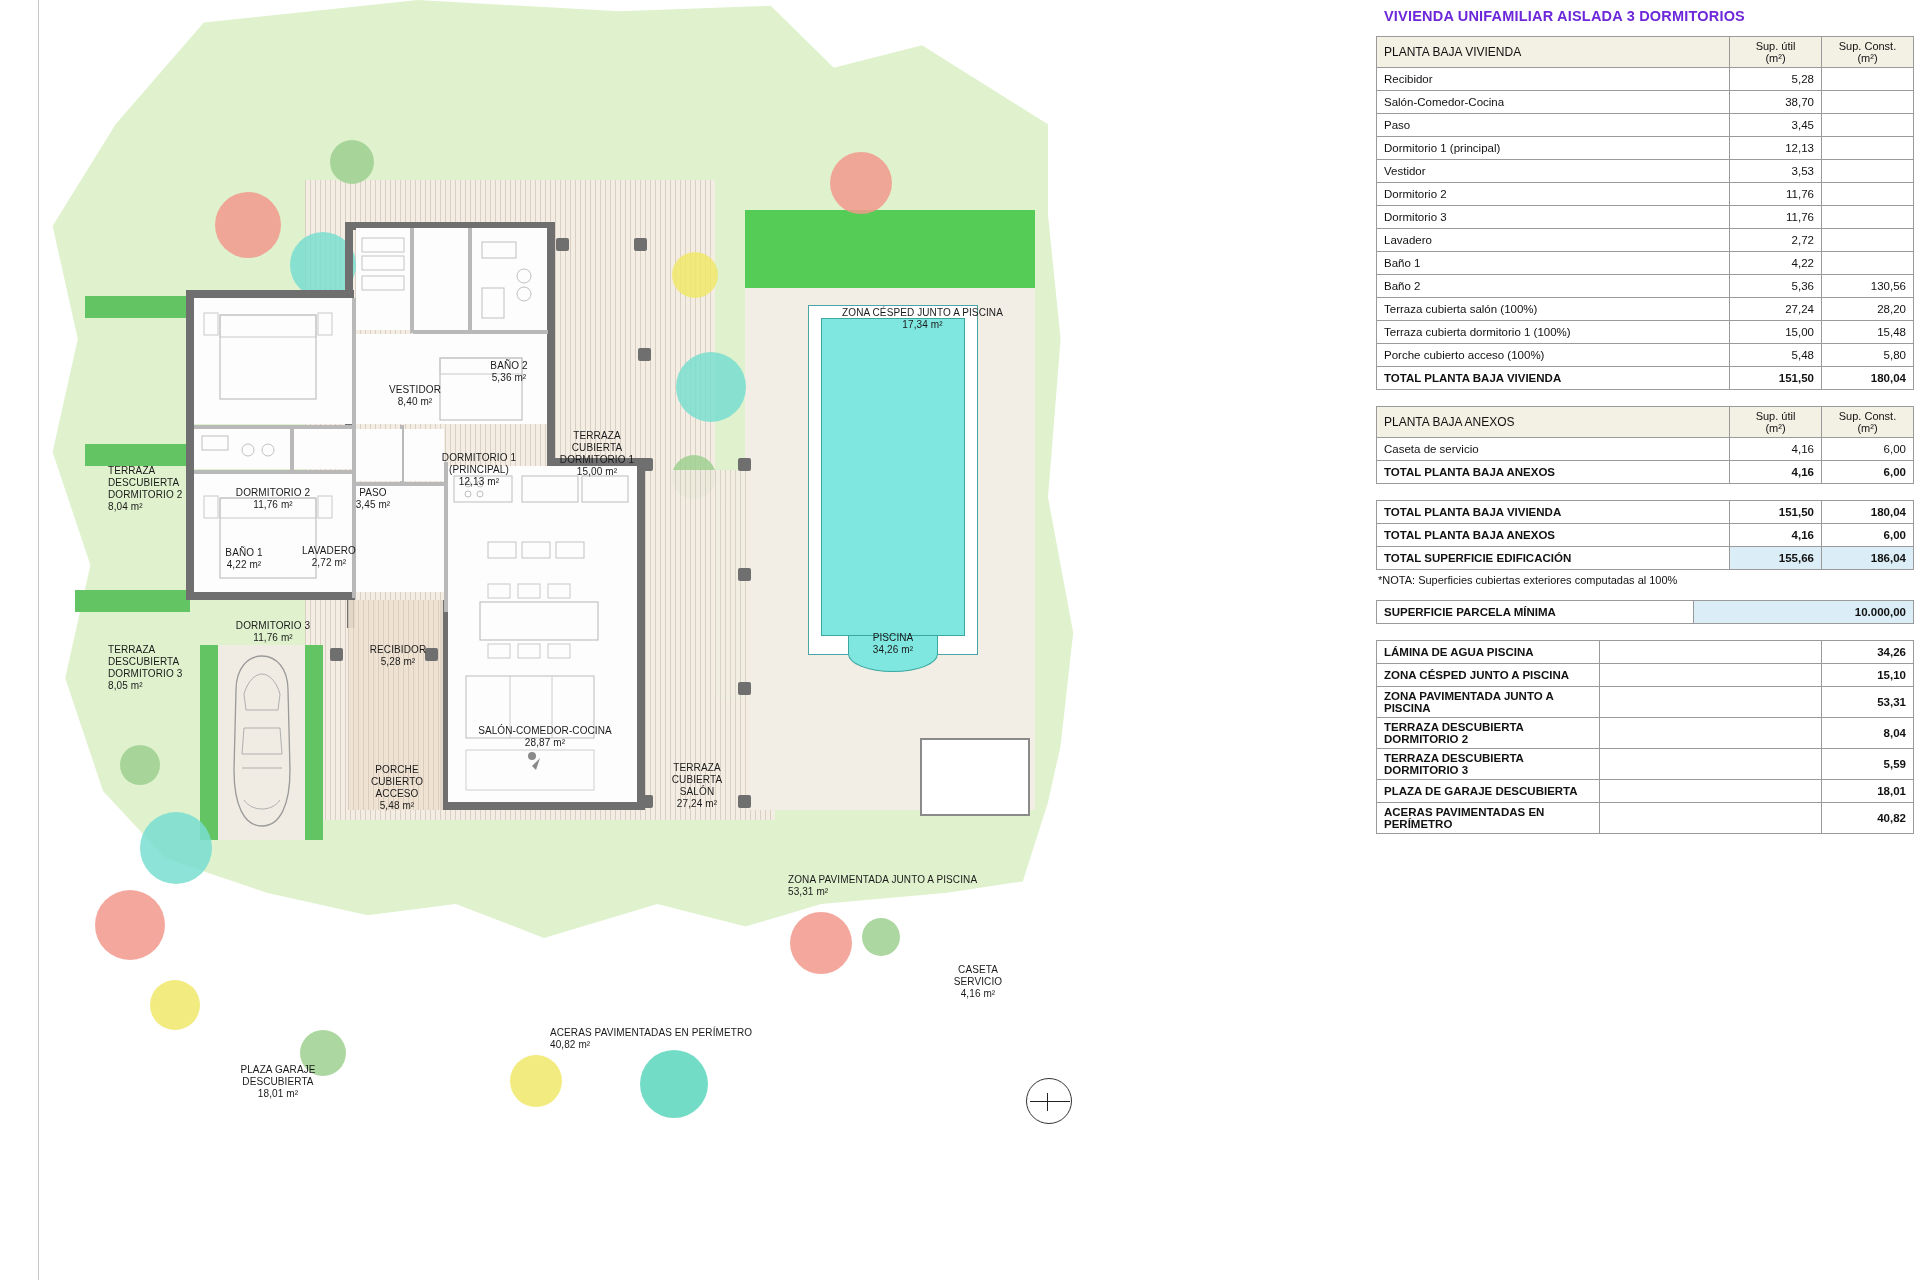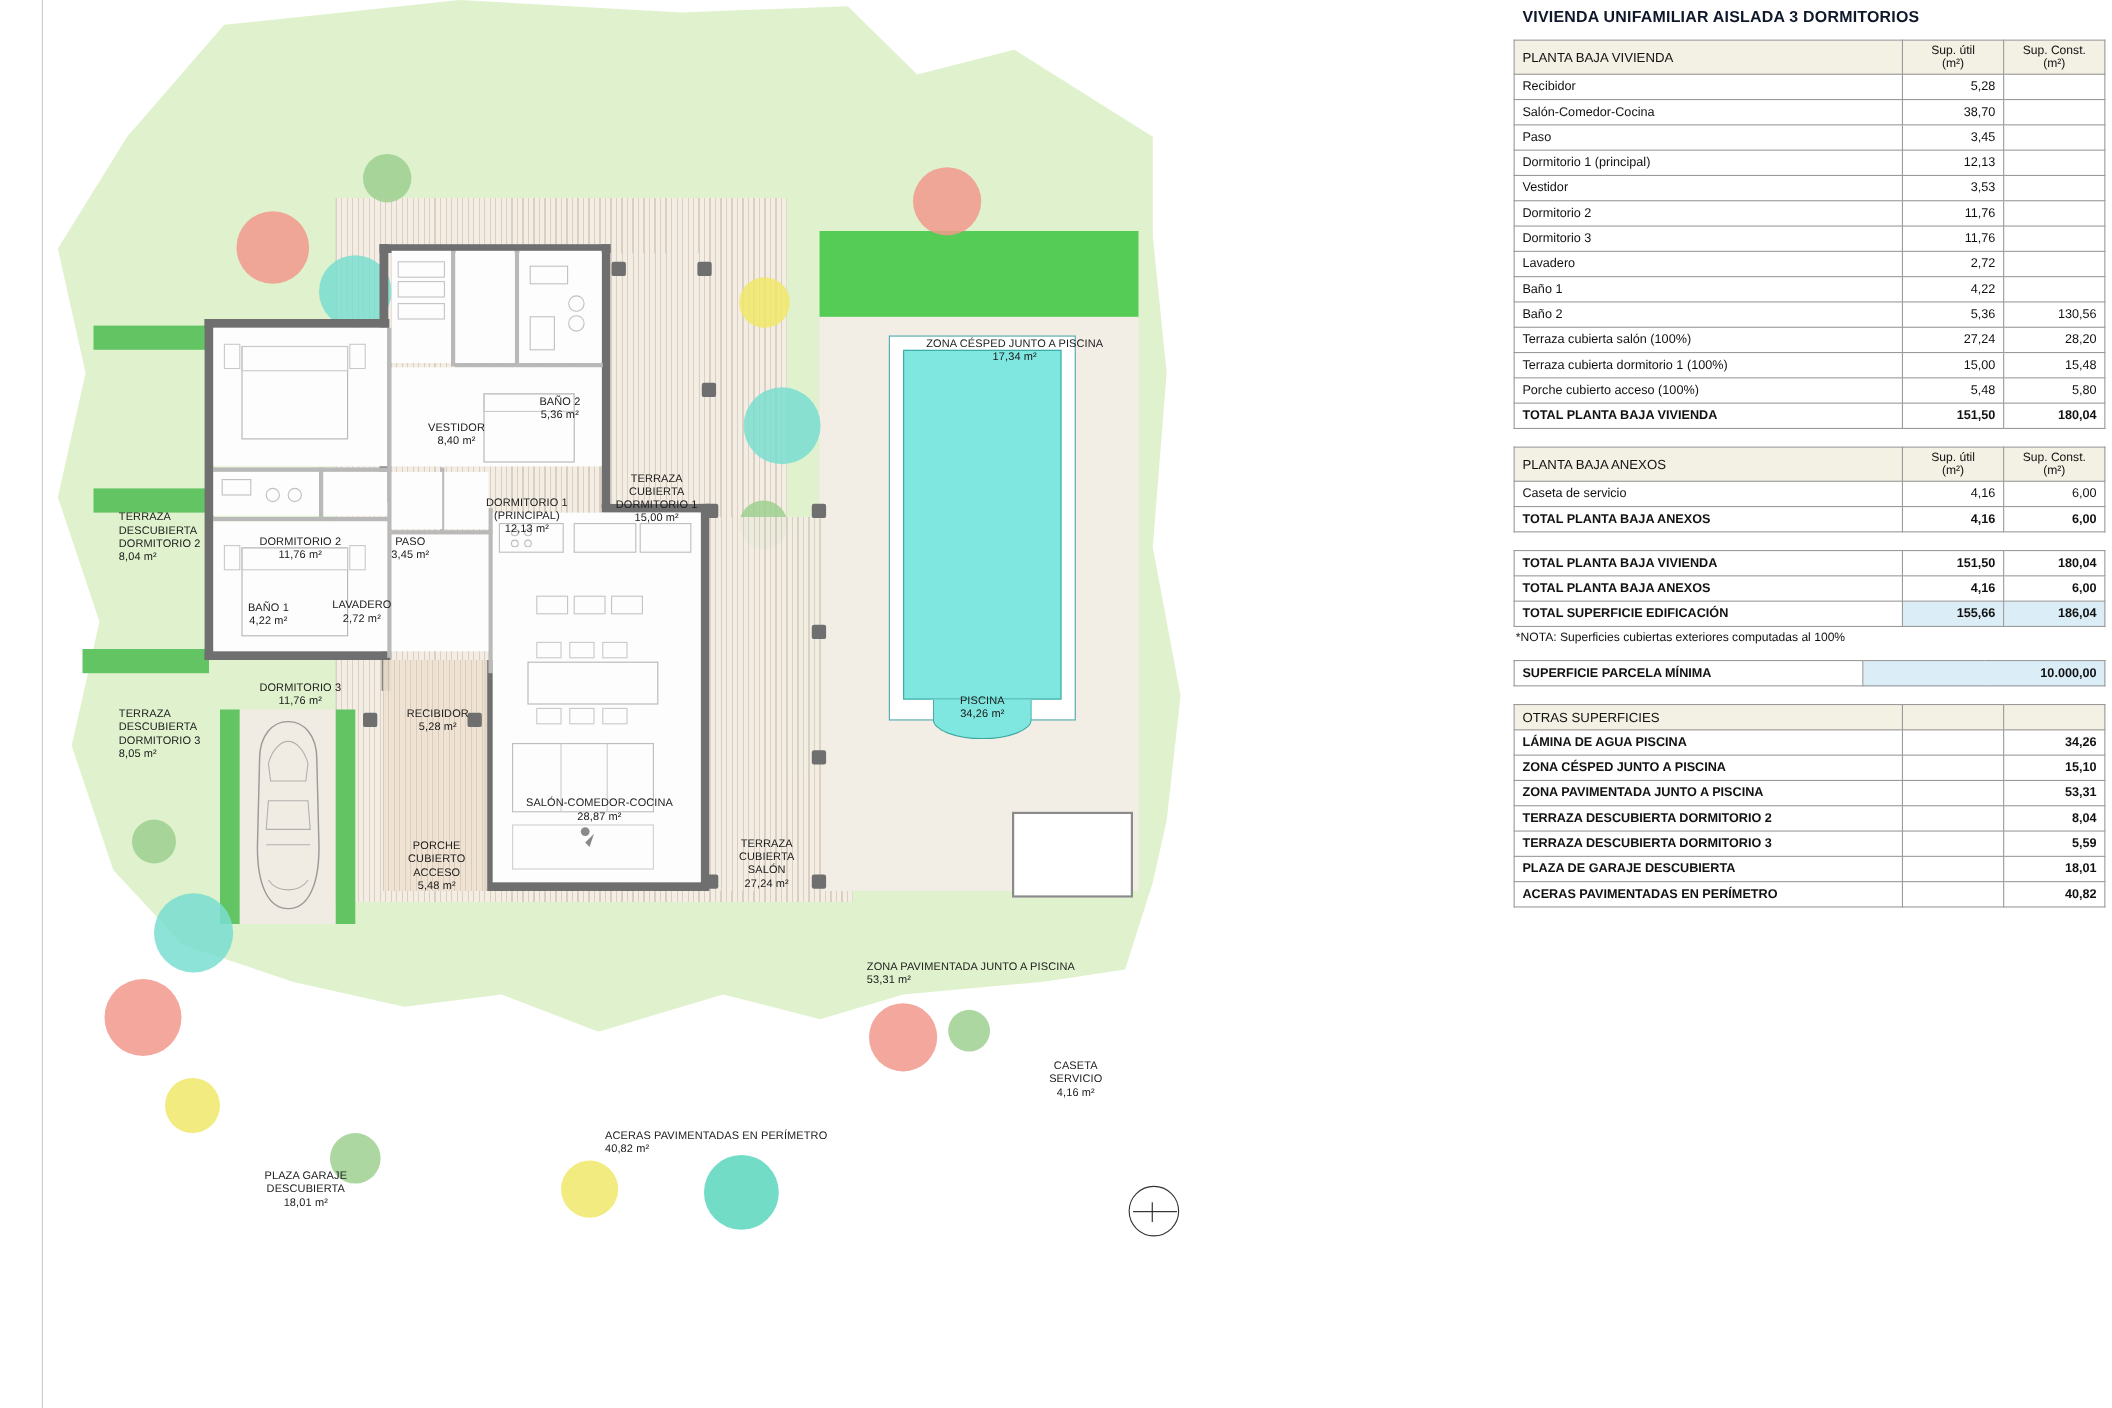--- a/index.html
+++ b/index.html
@@ -68,21 +68,21 @@
   .car { position:absolute; }
 
   
   .north { position:absolute; width:46px; height:46px; border-radius:50%;
      border:1px solid #333; background:#fff; }
   .north:before { content:""; position:absolute; left:3px; top:22px; width:40px; height:1px; background:#222; }
   .north:after { content:""; position:absolute; left:20px; top:14px; width:1px; height:18px; background:#222; }
 
   
   #panel { position:absolute; left:1370px; top:0; width:550px; height:1280px; padding:0; }
-  .title { font-size:14.5px; font-weight:700; letter-spacing:.2px; color:#0f172a;
+  .title { font-size:14.5px; font-weight:700; letter-spacing:.2px; color:#6d28d9;
      padding:8px 0 12px 14px; }
   table { border-collapse:collapse; font-size:11.5px; color:#111; }
   .tbl { width:538px; margin:0 0 0 6px; table-layout:fixed; }
   .tbl td, .tbl th { border:1px solid #9a9a9a; padding:3px 7px; height:23px; vertical-align:middle; }
   .tbl .hdr { background:#f3f0e4; font-weight:400; font-size:12px; }
   .tbl .hdr.small { font-size:11px; text-align:center; line-height:12px; }
   .num { text-align:right; width:92px; }
   .tot td { font-weight:700; }
   .lightblue { background:#dbeef7; }
   .note { font-size:11px; padding:4px 2px 10px 8px; color:#111; }
@@ -481,25 +481,20 @@
         <td>SUPERFICIE PARCELA MÍNIMA</td>
         <td class="num lightblue" colspan="2" style="width:220px">10.000,00</td>
       </tr>
     </tbody>
       </table>
 
     <div style="height:16px"></div>
 
     <table class="tbl">
       <tbody>
-          <tr>
-        <td class="hdr">OTRAS SUPERFICIES</td>
-        <td class="hdr" style="width:92px"></td>
-        <td class="hdr" style="width:92px"></td>
-      </tr>
       <tr class="tot">
             <td>LÁMINA DE AGUA PISCINA</td>
             <td></td>
             <td class="num">34,26</td>
           </tr>
       <tr class="tot">
             <td>ZONA CÉSPED JUNTO A PISCINA</td>
             <td></td>
             <td class="num">15,10</td>
           </tr>

